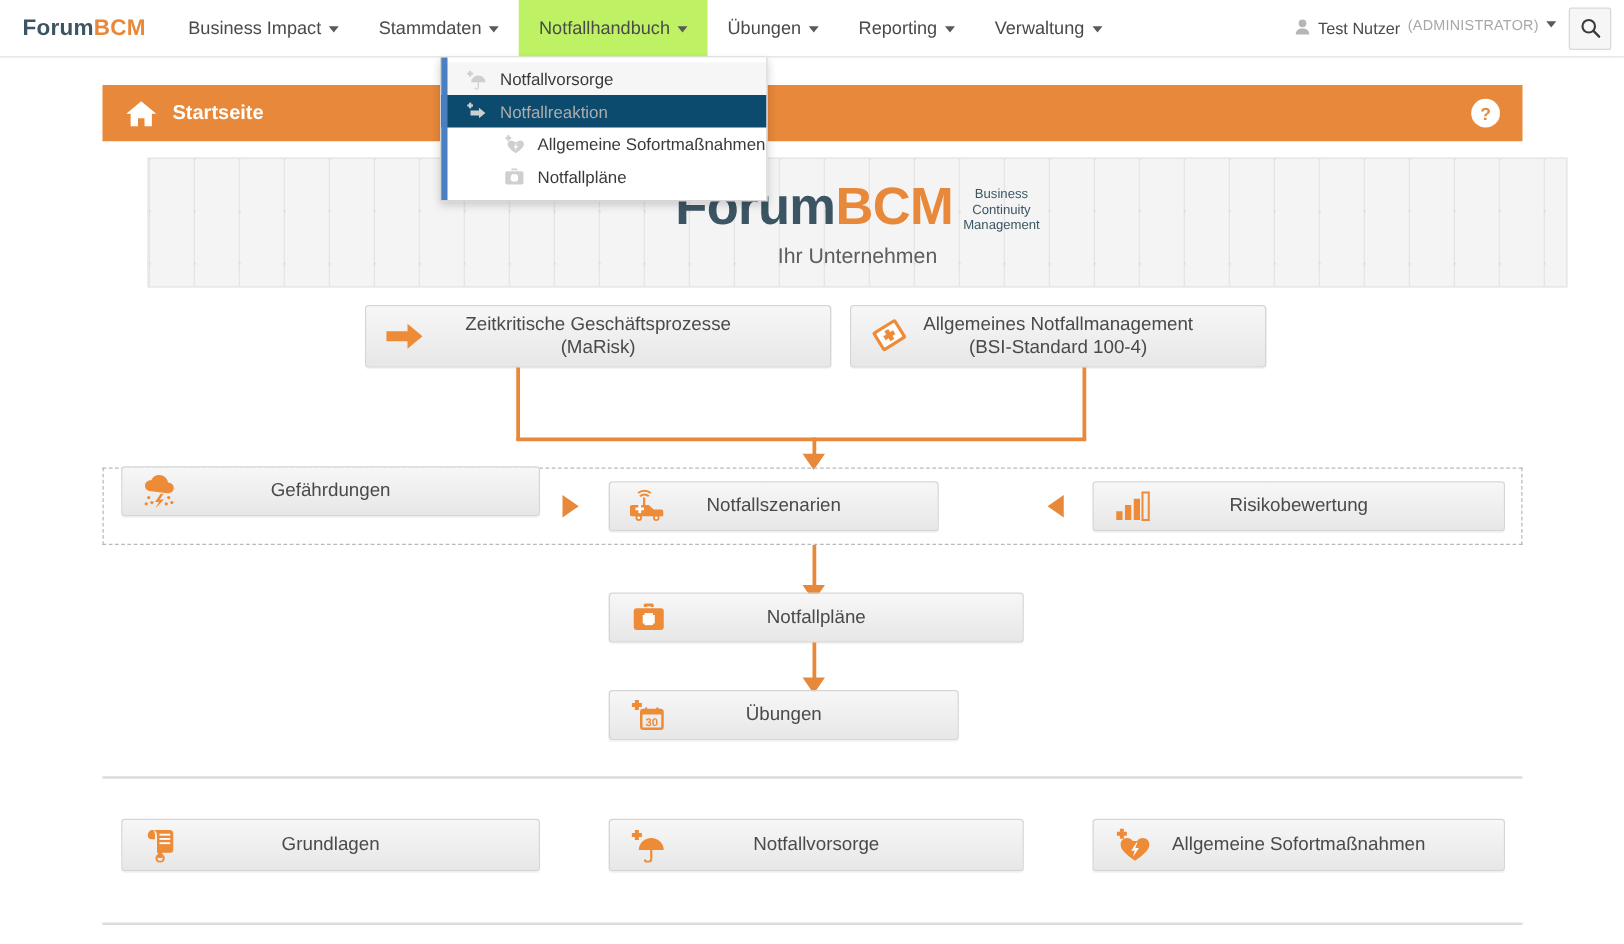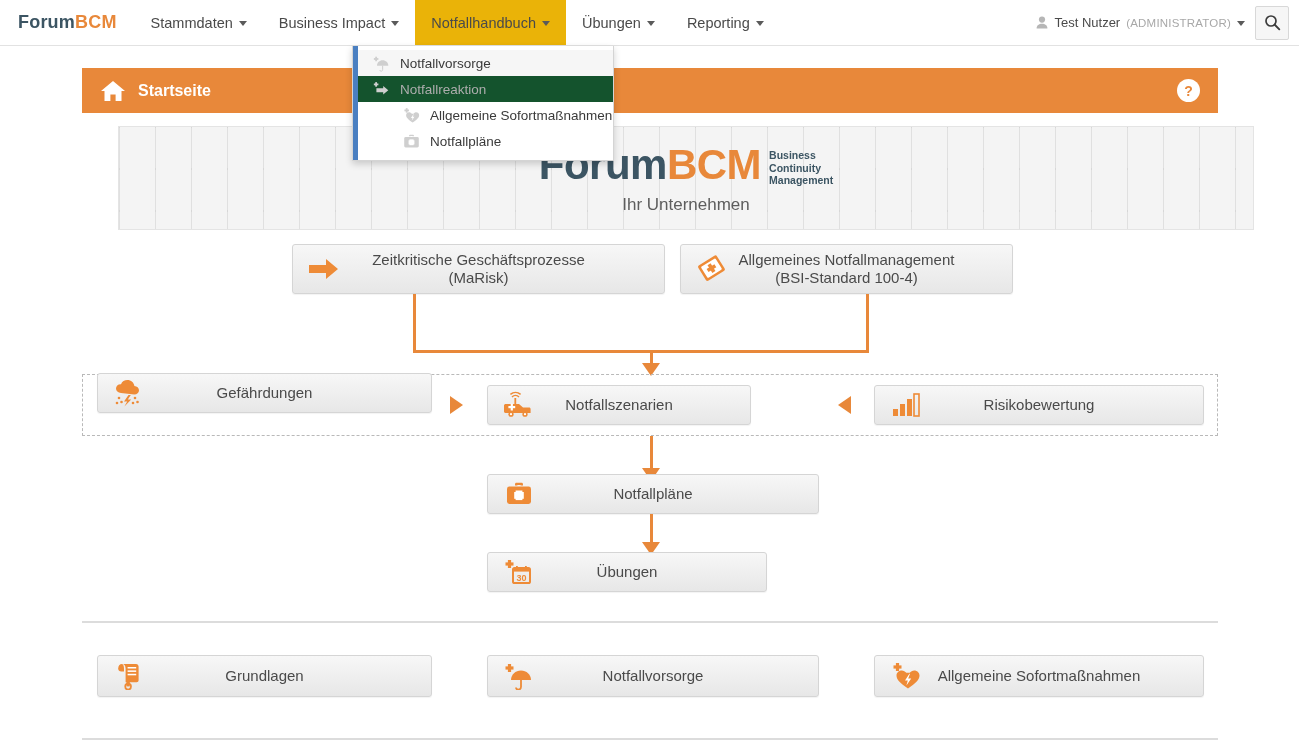--- a/index.html
+++ b/index.html
@@ -23,32 +23,32 @@
   }
   .brand .b1{ color:#3c5563; }
   .brand .b2{ color:#e8883a; }
 
   .navitems{ display:flex; align-items:stretch; }
   .navitem{
     display:flex; align-items:center; gap:6px;
     padding:0 16px; font-size:14.5px; color:#4a4a4a;
     cursor:pointer; white-space:nowrap;
   }
-  .navitem.active{ background:#eab308; }
+  .navitem.active{ background:#bef264; }
   .caret{
     width:0;height:0;border-left:4px solid transparent;
     border-right:4px solid transparent;border-top:5px solid #5a5a5a;
     display:inline-block; margin-top:2px;
   }
 
   .navright{
     margin-left:auto; display:flex; align-items:center;
     padding-right:10px; gap:10px;
   }
-  .userbox{ display:flex; align-items:center; gap:6px; font-size:13px; color:#4a4a4a; cursor:pointer;}
+  .userbox{ display:flex; align-items:flex-start; gap:6px; font-size:13px; color:#4a4a4a; cursor:pointer;}
   .usericon{ color:#b3b3b3; font-size:13px; }
   .userrole{ color:#a8a8a8; font-size:11.5px; letter-spacing:.2px;}
   .searchbtn{
     width:34px;height:34px;border:1px solid #d8d8d8;background:#f6f6f6;
     display:flex;align-items:center;justify-content:center;cursor:pointer;
     border-radius:2px;
   }
 
   
   .dropdown{
@@ -59,21 +59,21 @@
   }
   .dropdown:before{
     content:""; position:absolute; left:0; top:0; bottom:0; width:5px;
     background:#4a7fc1;
   }
   .ddrow{
     display:flex; align-items:center; gap:10px;
     height:26px; padding-left:20px; font-size:13.5px; color:#3a3a3a;
     cursor:pointer;
   }
-  .ddrow.header{ background:#14532d; color:#adadad; cursor:default; }
+  .ddrow.header{ background:#0c4a6e; color:#adadad; cursor:default; }
   .ddrow.sub{ padding-left:50px; }
   .ddrow.first{ background:#f6f6f6; }
   .ddicon{ width:17px;height:17px; flex:0 0 17px; position:relative; }
 
   
   .pagehead{
     position:absolute; left:82px; top:68px; width:1136px; height:45px;
     background:#e8883a; display:flex; align-items:center;
     padding:0 18px; z-index:10;
   }
@@ -96,21 +96,21 @@
       linear-gradient(90deg,  rgba(208,208,208,.55) 1px, transparent 1px);
     background-size:36px 42px, 36px 42px, 36px 42px;
     display:flex; flex-direction:column; align-items:center; justify-content:center;margin-left:36px;
   }
   .bannerlogo{ display:flex; align-items:flex-start; }
   .bl-main{ font-size:42px; font-weight:bold; letter-spacing:-.5px; }
   .bl-main .o1{ color:#3c5563; }
   .bl-main .o2{ color:#e8883a; }
   .bl-sub{
     margin:8px 0 0 8px; font-size:10.5px; line-height:12.5px;
-    color:#3c5563; font-weight:bold;
+    color:#3c5563; font-weight:normal;text-align:center;
   }
   .bannersub{ margin-top:6px; font-size:17px; color:#5d5d5d; }
 
   
   .stage{ position:absolute; left:0; top:230px; width:1299px; height:525px; }
 
   .dbox{
     position:absolute;
     background:linear-gradient(#f7f7f7,#e7e7e7);
     border:1px solid #d5d5d5; border-radius:3px;
@@ -152,37 +152,41 @@
 <body>
 
 <div class="topnav">
   <div class="brand">
     <span class="b1">Forum</span>
       <span class="b2">BCM</span>
   </div>
 
   <div class="navitems">
     <div class="navitem">
+      <span>Business Impact</span>
+      <span class="caret"></span>
+    </div>
+    <div class="navitem">
       <span>Stammdaten</span>
-      <span class="caret"></span>
-    </div>
-    <div class="navitem">
-      <span>Business Impact</span>
       <span class="caret"></span>
     </div>
     <div class="navitem active">
       <span>Notfallhandbuch</span>
       <span class="caret"></span>
     </div>
     <div class="navitem">
       <span>Übungen</span>
       <span class="caret"></span>
     </div>
     <div class="navitem">
       <span>Reporting</span>
+      <span class="caret"></span>
+    </div>
+    <div class="navitem">
+      <span>Verwaltung</span>
       <span class="caret"></span>
     </div>
   </div>
 
   <div class="navright">
     <div class="userbox">
       <svg class="usericon" width="12" height="13" viewBox="0 0 12 13">
         <circle cx="6" cy="3.6" r="3.1" fill="#b6b6b6"></circle>
         <path d="M0.6 12.5c0-3.1 2.4-4.7 5.4-4.7s5.4 1.6 5.4 4.7z" fill="#b6b6b6"></path>
       </svg>

